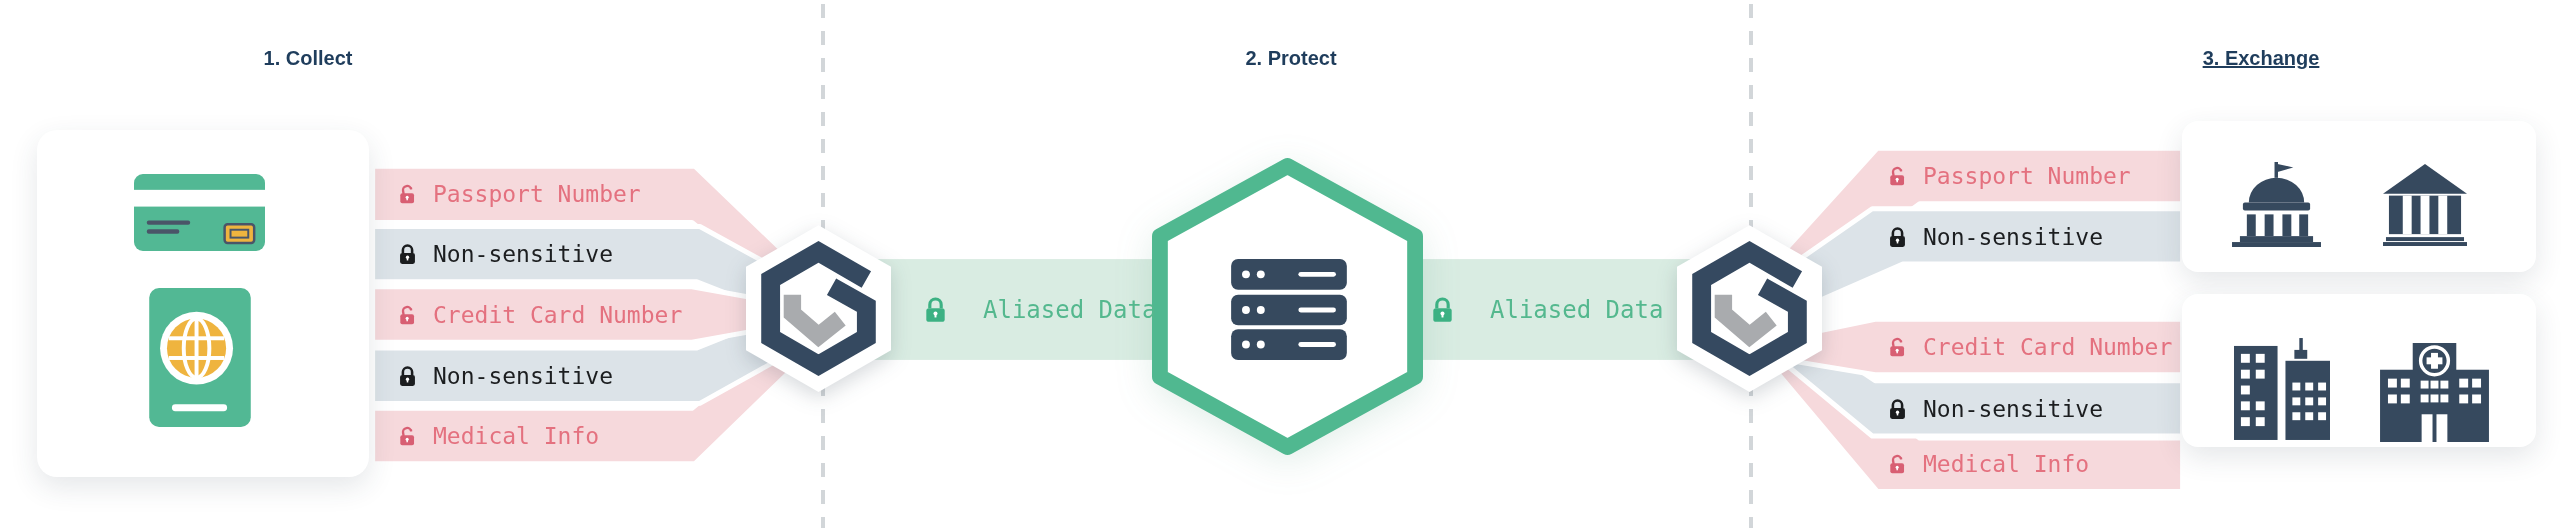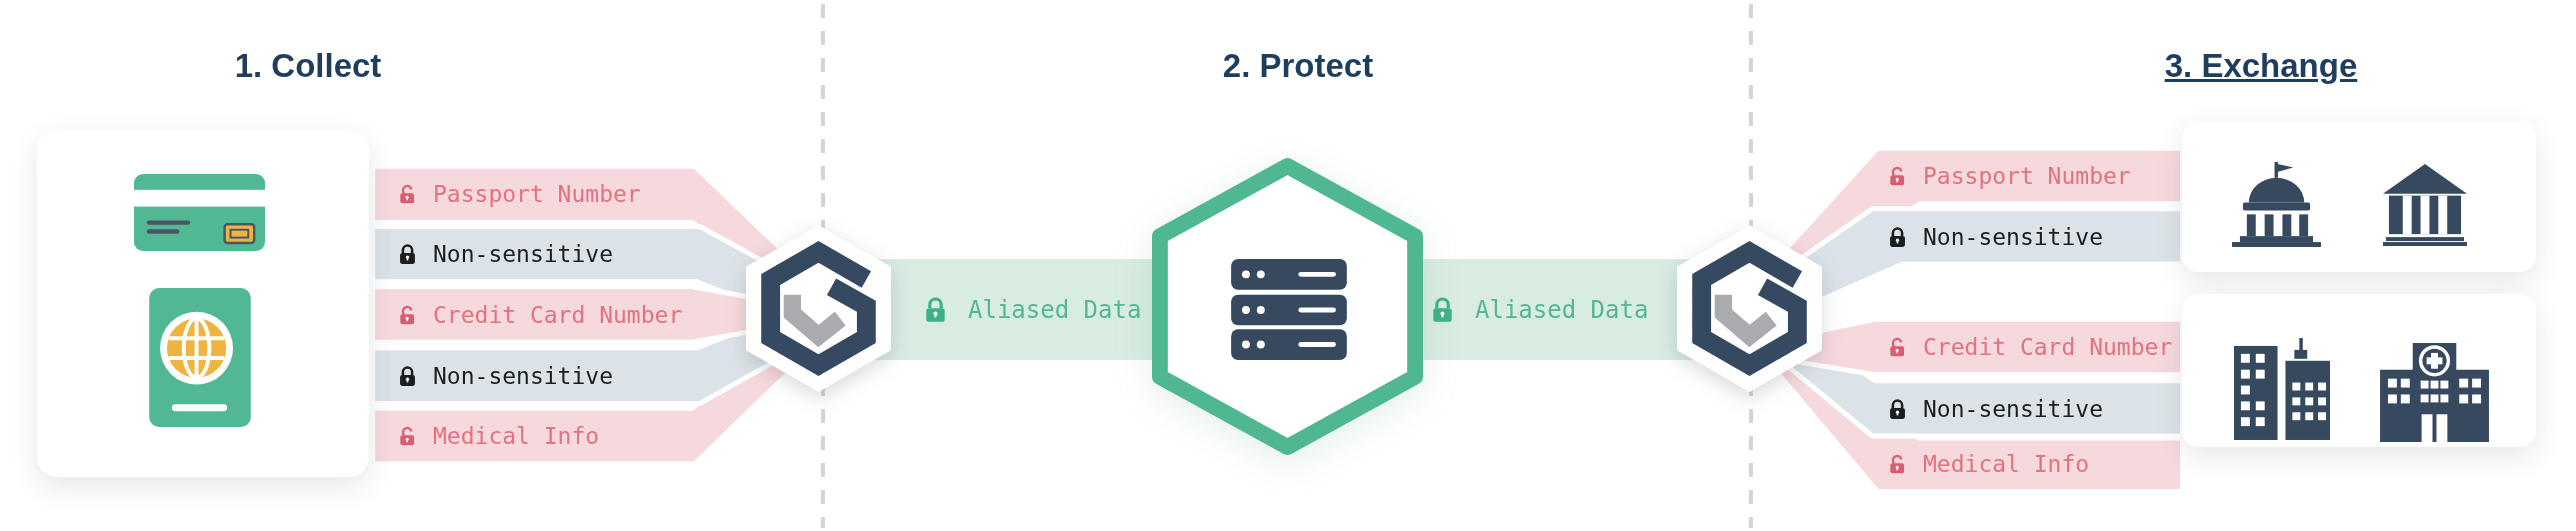--- a/index.html
+++ b/index.html
@@ -13,31 +13,31 @@
   .rib{stroke:#ffffff;stroke-width:5;stroke-linejoin:round;}
   .card{position:absolute;background:#fff;box-shadow:0 10px 28px rgba(40,55,70,.12);}
   .card-left{left:37px;top:130px;width:332px;height:347px;border-radius:20px;}
   .card-r1{left:2182px;top:121px;width:354px;height:151px;border-radius:16px;}
   .card-r2{left:2182px;top:294px;width:354px;height:153px;border-radius:16px;}
   .cardicon{position:absolute;}
   .hexlogo{position:absolute;width:145px;height:167px;filter:drop-shadow(0 6px 10px rgba(30,45,60,.18));}
   .hex1{left:746px;top:225px;} .hex2{left:1677px;top:225px;}
   .hexbig{position:absolute;left:1152px;top:158px;filter:drop-shadow(0 8px 18px rgba(60,140,105,.15));}
   .title{position:absolute;top:47px;transform:translateX(-50%);
-         font-family:"Liberation Sans", sans-serif;font-weight:700;font-size:33px;color:#1f3d5c;white-space:nowrap;text-align:right;}
-  .t1{left:308px;} .t2{left:1291px;margin-left:7px;} .t3{left:2261px;text-decoration:underline;}
+         font-family:"Liberation Sans", sans-serif;font-weight:700;font-size:20px;color:#1f3d5c;white-space:nowrap;text-align:right;}
+  .t1{left:308px;} .t2{left:1291px;} .t3{left:2261px;text-decoration:underline;}
   .row{position:absolute;display:flex;align-items:center;gap:17px;height:55px;white-space:nowrap;}
   .row .lbl{font-size:23px;letter-spacing:0px;}
   .sensitive{color:#e4717f;} .sensitive .lock{color:#d85f73;}
   .normal{color:#1c1e20;} .normal .lock{color:#1b1d1f;}
   .lrow{left:399px;} .rrow{left:1889px;}
   .lrow1{top:166px;} .lrow2{top:226px;} .lrow3{top:287px;} .lrow4{top:348px;} .lrow5{top:408px;}
   .rrow1{top:148px;} .rrow2{top:209px;} .rrow3{top:319px;} .rrow4{top:381px;} .rrow5{top:436px;}
   .lock{width:17px;height:22px;display:block;}
-  .aliased{position:absolute;top:259px;height:101px;display:flex;align-items:center;gap:22px;
+  .aliased{position:absolute;top:259px;height:101px;display:flex;align-items:center;gap:37px;
            color:#54b88e;font-size:24px;white-space:nowrap;}
   .aliased .lock{width:21px;height:27px;color:#3cb183;}
   .al1{left:925px;} .al2{left:1432px;}
 </style>
 </head>
 <body>
 
 <div class="stage">
 
   <div class="dash dash1"></div>

